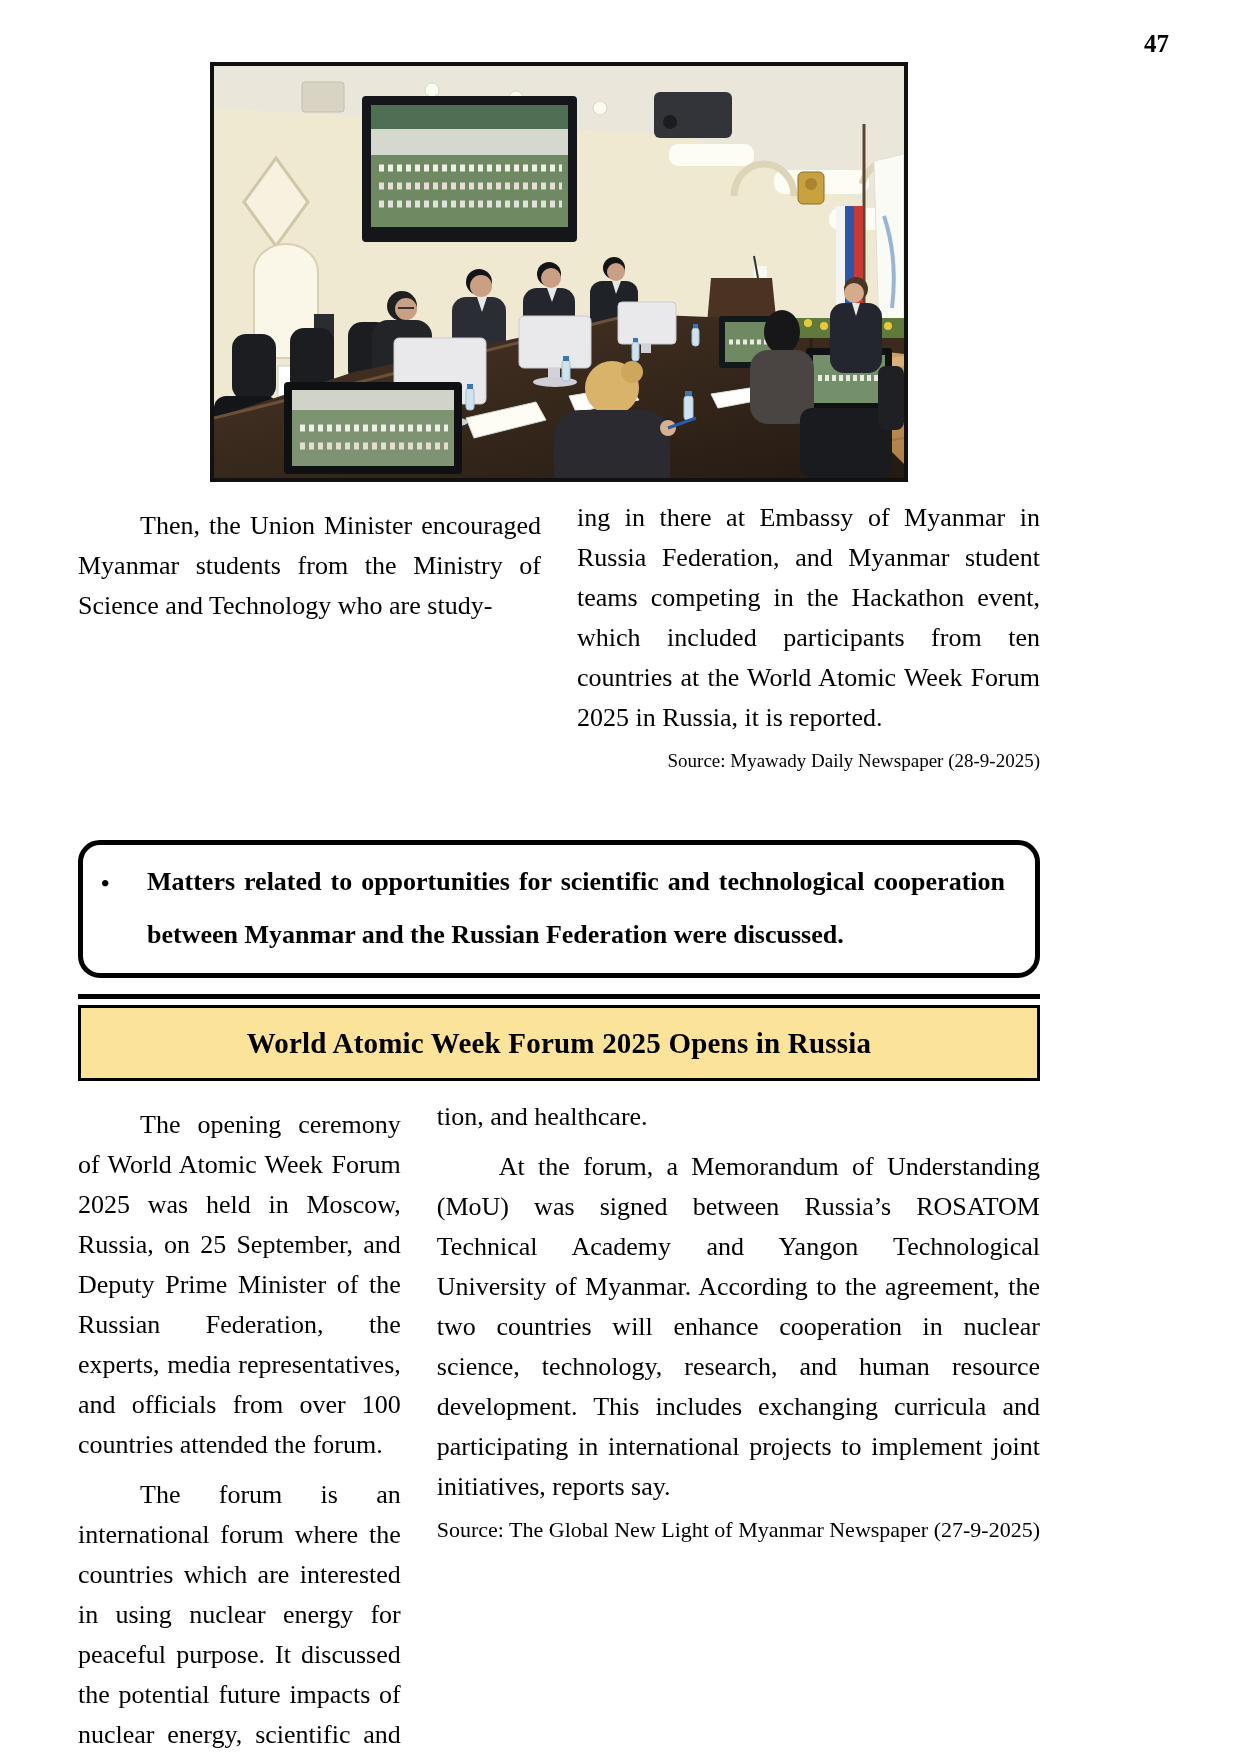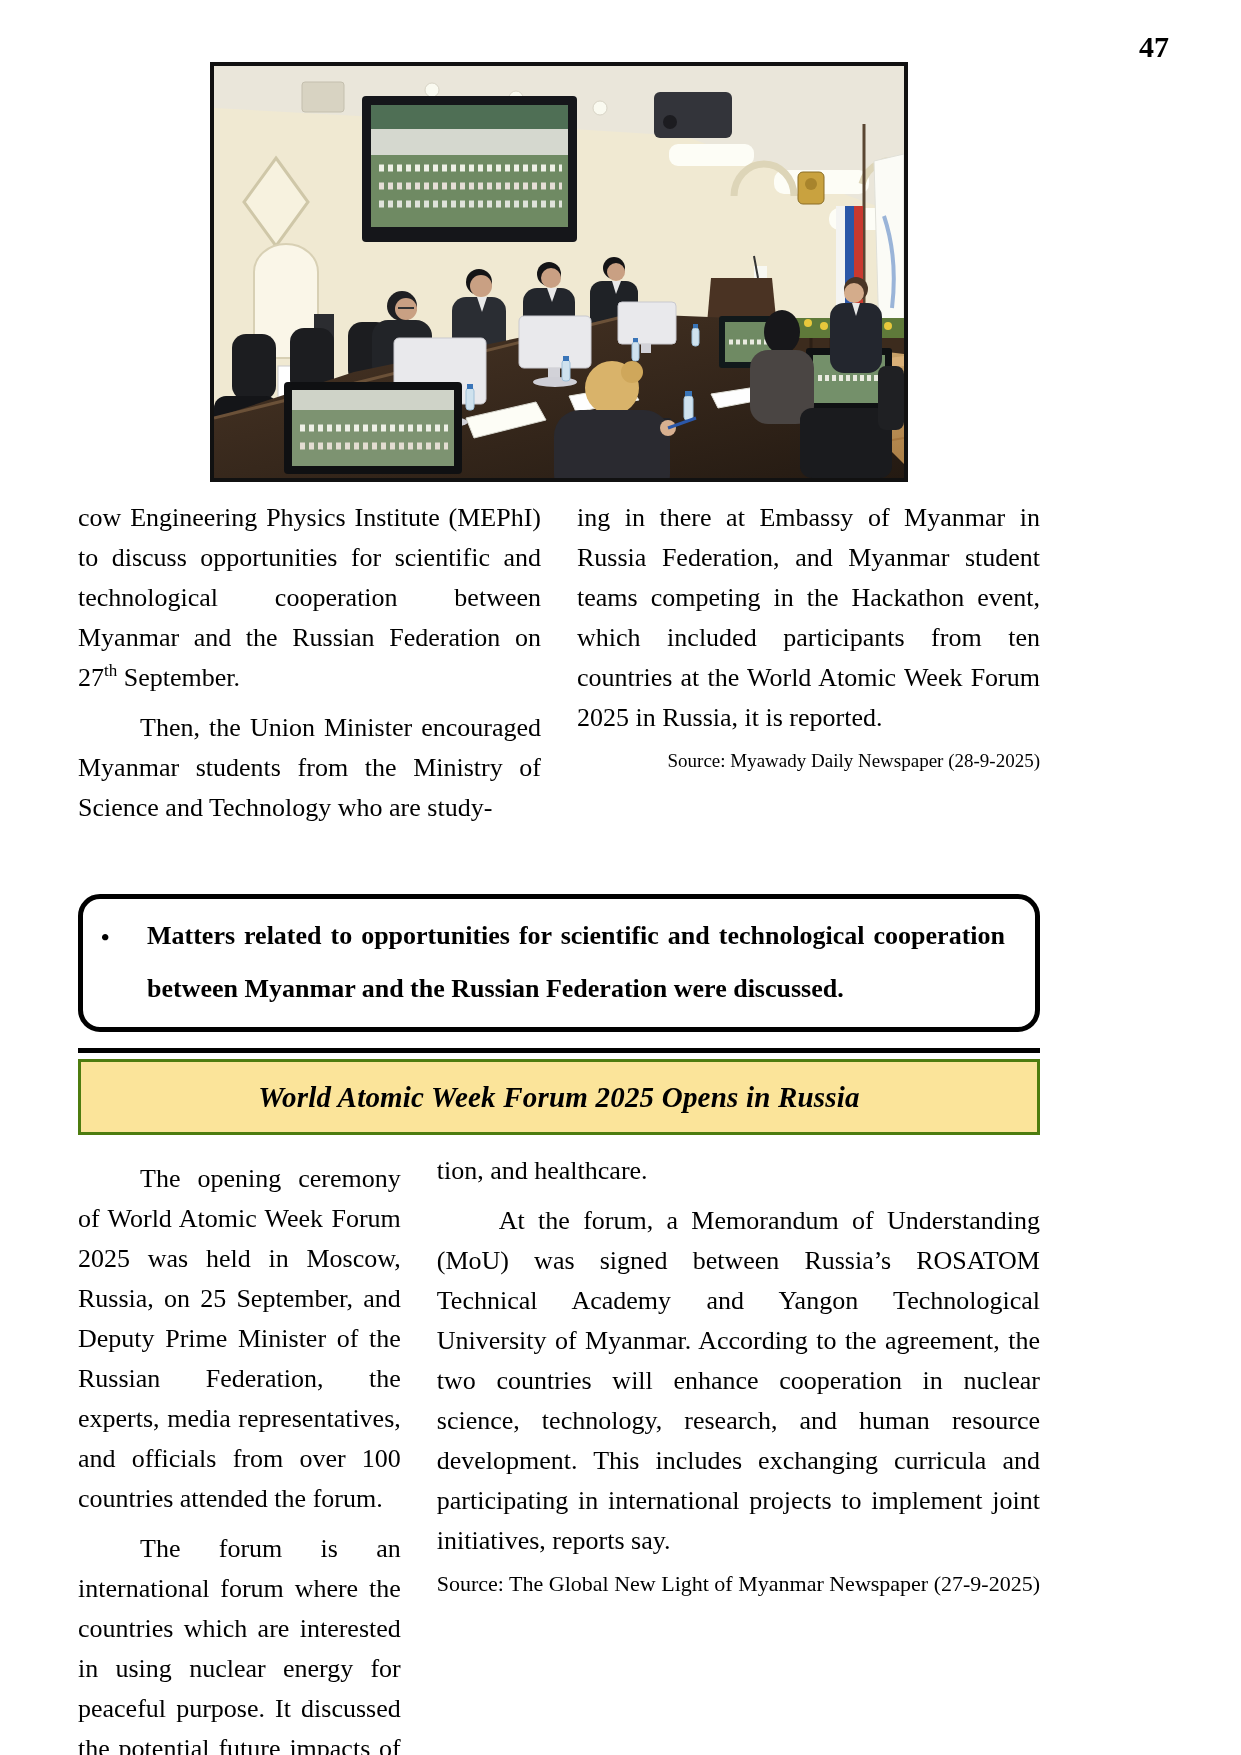--- a/index.html
+++ b/index.html
@@ -4,21 +4,21 @@
 <style>
   html,body{margin:0;padding:0;}
   body{
     width:1241px;height:1755px;background:#ffffff;color:#000;
     font-family:"Liberation Serif", serif;
     -webkit-font-smoothing:antialiased;
   }
   .page{position:relative;width:1241px;height:1755px;background:#fff;overflow:hidden;}
   .page-number{
     position:absolute;top:30px;right:72px;
-    font-size:30px;font-weight:bold;
+    font-size:25px;font-weight:bold;
   }
   .content{position:absolute;left:78px;top:62px;width:962px;}
   .photo-frame{
     width:690px;height:412px;margin:0 auto;
     border:4px solid #111;background:#e9e3cf;
   }
   .photo-frame svg{display:block;}
   .columns{display:flex;gap:36px;margin-top:16px;}
   .col{flex:1;font-size:26px;line-height:40px;text-align:justify;}
   .col p{margin:0 0 10px 0;}
@@ -35,22 +35,22 @@
     padding:10px 30px 12px 18px;
     display:flex;align-items:flex-start;
     font-weight:bold;font-size:26px;line-height:53px;
   }
   .callout .bullet{
     flex:none;width:46px;font-size:24px;padding-top:2px;
   }
   .callout-text{flex:1;text-align:justify;}
   .section-rule{height:5px;background:#000;margin:16px 0 6px 0;}
   .headline-box{
-    border:3px solid #4d7c0f;background:#fbe49a;
-    height:70px;display:flex;align-items:center;justify-content:center;font-style:italic;
+    border:3px solid #000000;background:#fbe49a;
+    height:70px;display:flex;align-items:center;justify-content:center;
   }
   .headline-box h2{
     margin:0;font-size:29px;font-weight:bold;letter-spacing:.2px;
   }
   .columns.bottom{margin-top:16px;}
 </style>
 </head>
 <body>
 
 <div class="page">
@@ -283,21 +283,20 @@
           </g>
 
           <rect x="586" y="342" width="92" height="70" rx="12" fill="#1a1b1e"></rect>
           <rect x="664" y="300" width="26" height="64" rx="8" fill="#1f2023"></rect>
         </g>
       </svg>
     </div>
 
     <section class="columns">
       <div class="col">
-        <p><span>cow Engineering Physics Institute (MEPhI) to discuss opportunities for scientific and technological cooperation between Myanmar and the Russian Federation on 27</span><sup class="ord">th</sup><span> September.</span></p>
         <p class="indent">Then, the Union Minister encouraged Myanmar students from the Ministry of Science and Technology who are study-</p>
       </div>
       <div class="col">
         <p>ing in there at Embassy of Myanmar in Russia Federation, and Myanmar student teams competing in the Hackathon event, which included participants from ten countries at the World Atomic Week Forum 2025 in Russia, it is reported.</p>
         <p class="source">Source: Myawady Daily Newspaper (28-9-2025)</p>
       </div>
     </section>
 
     <div class="callout">
       <span class="bullet">•</span>

